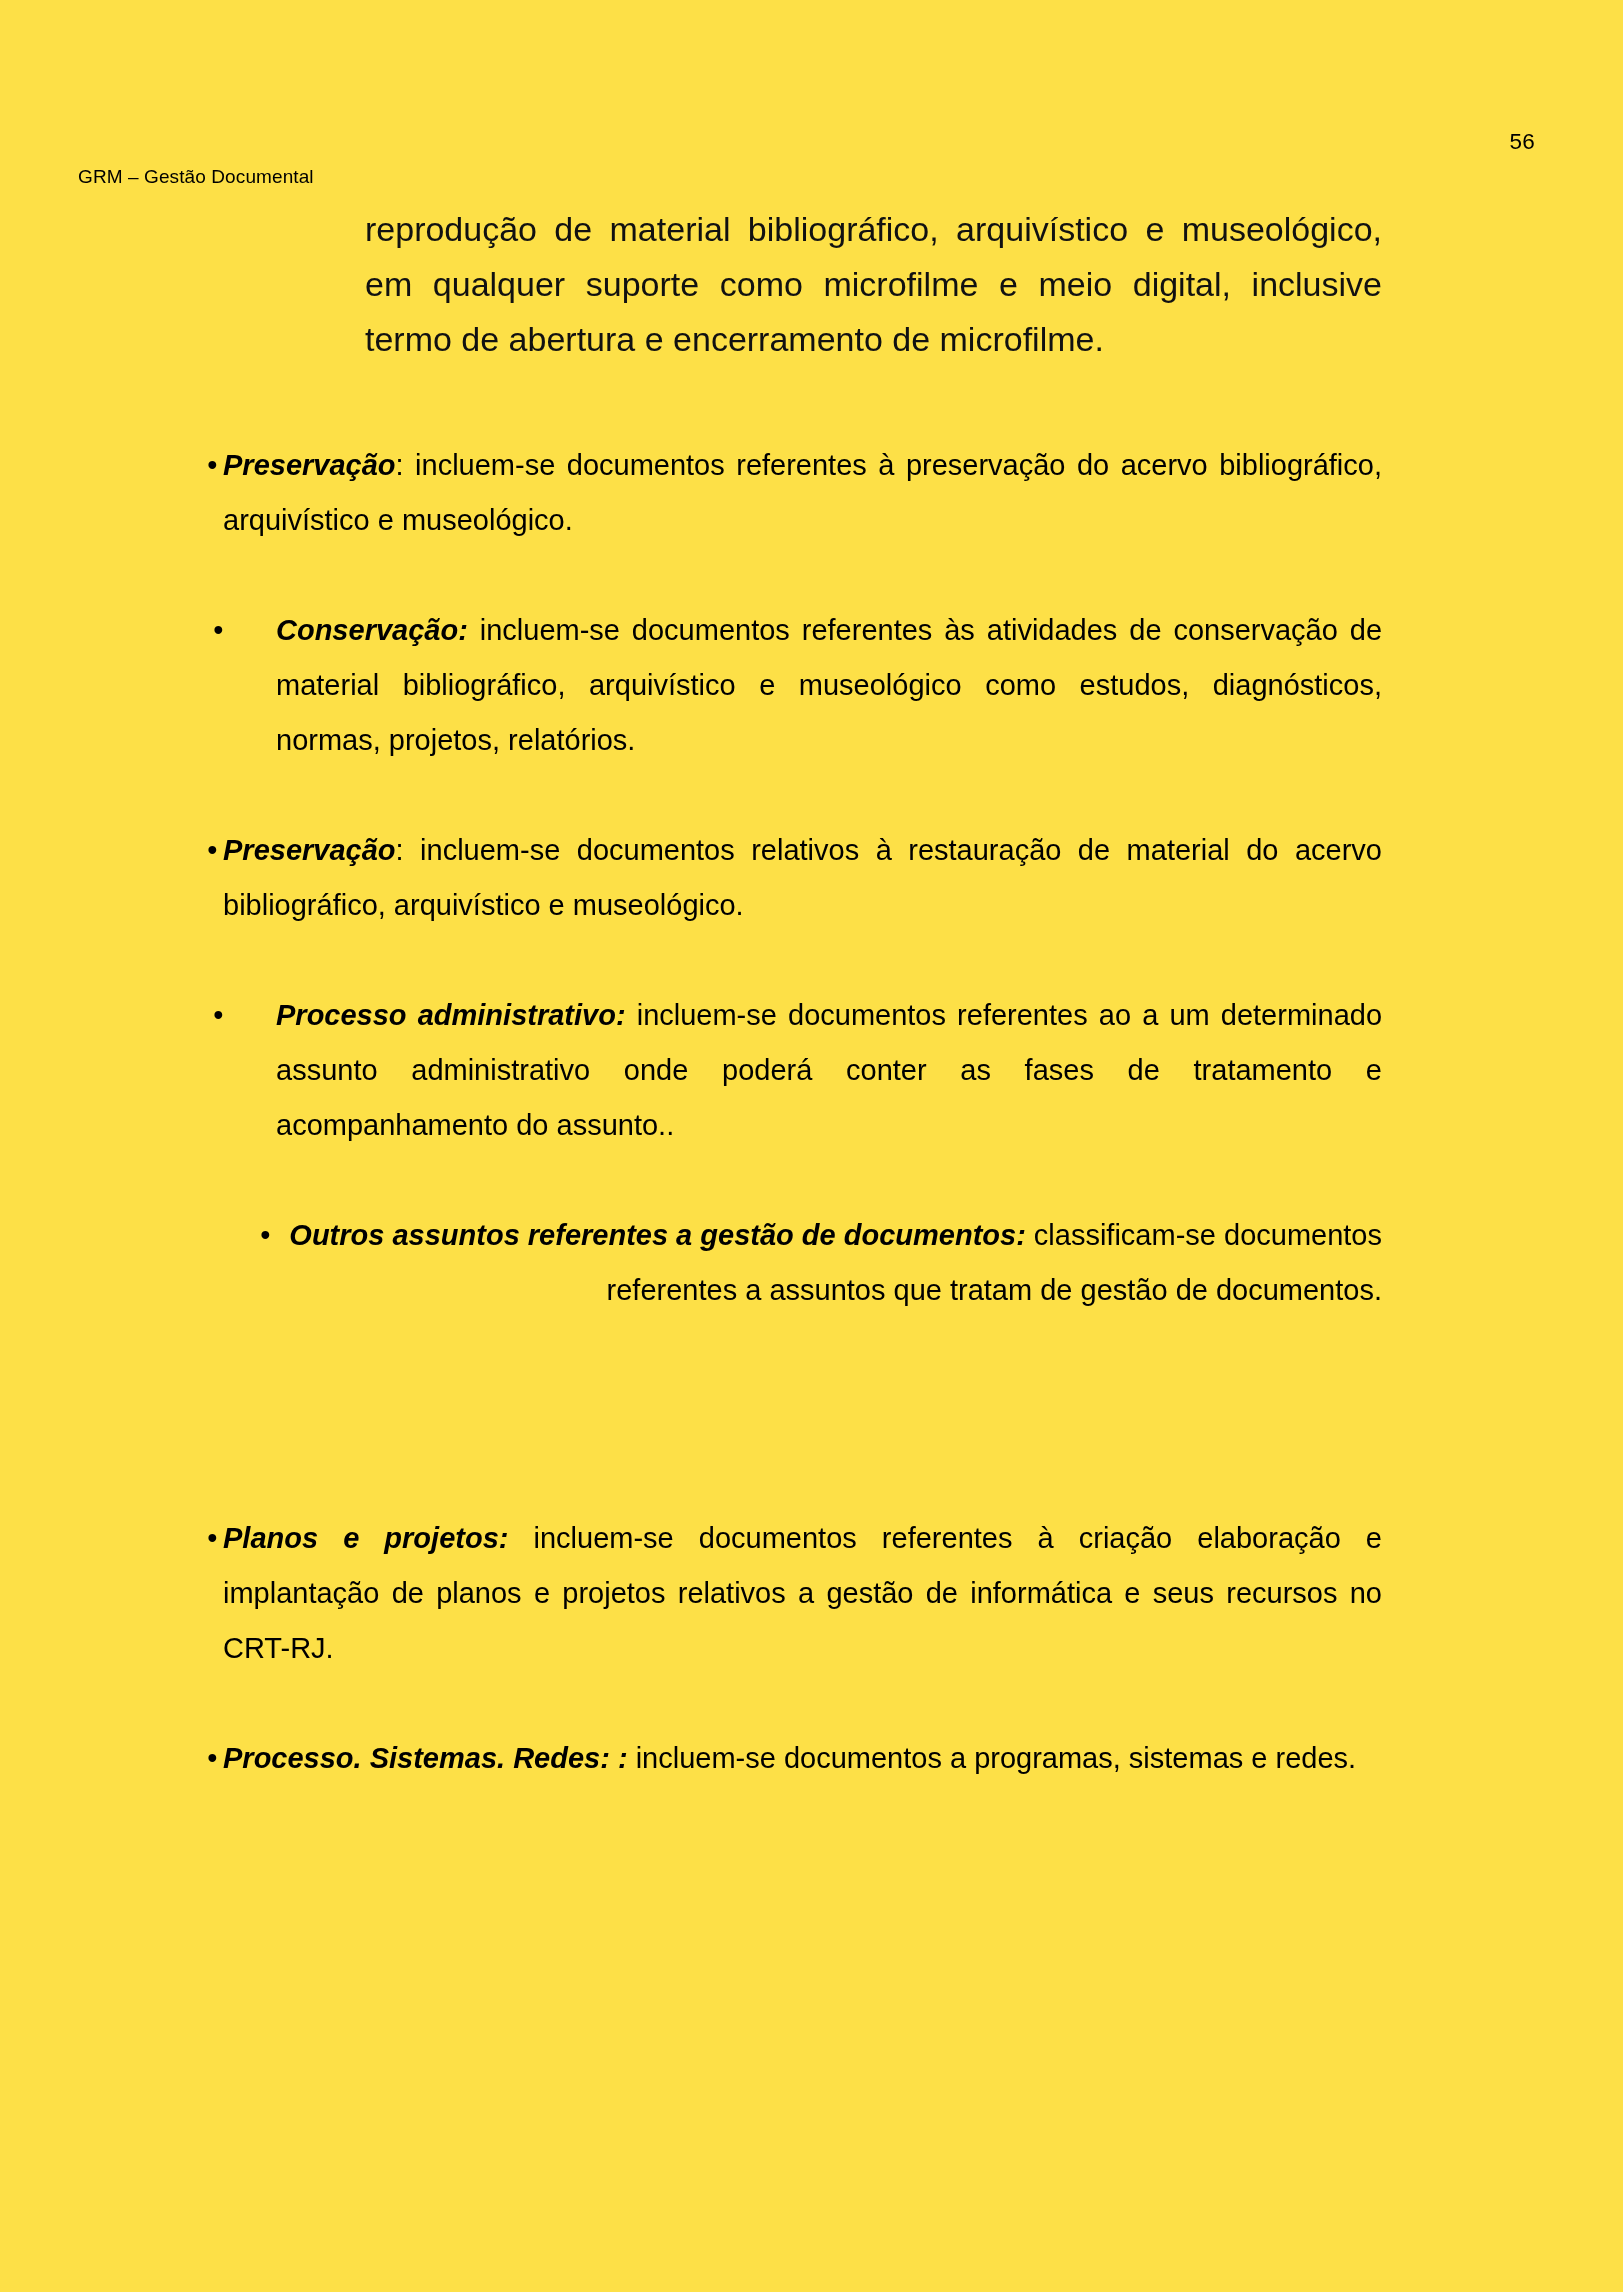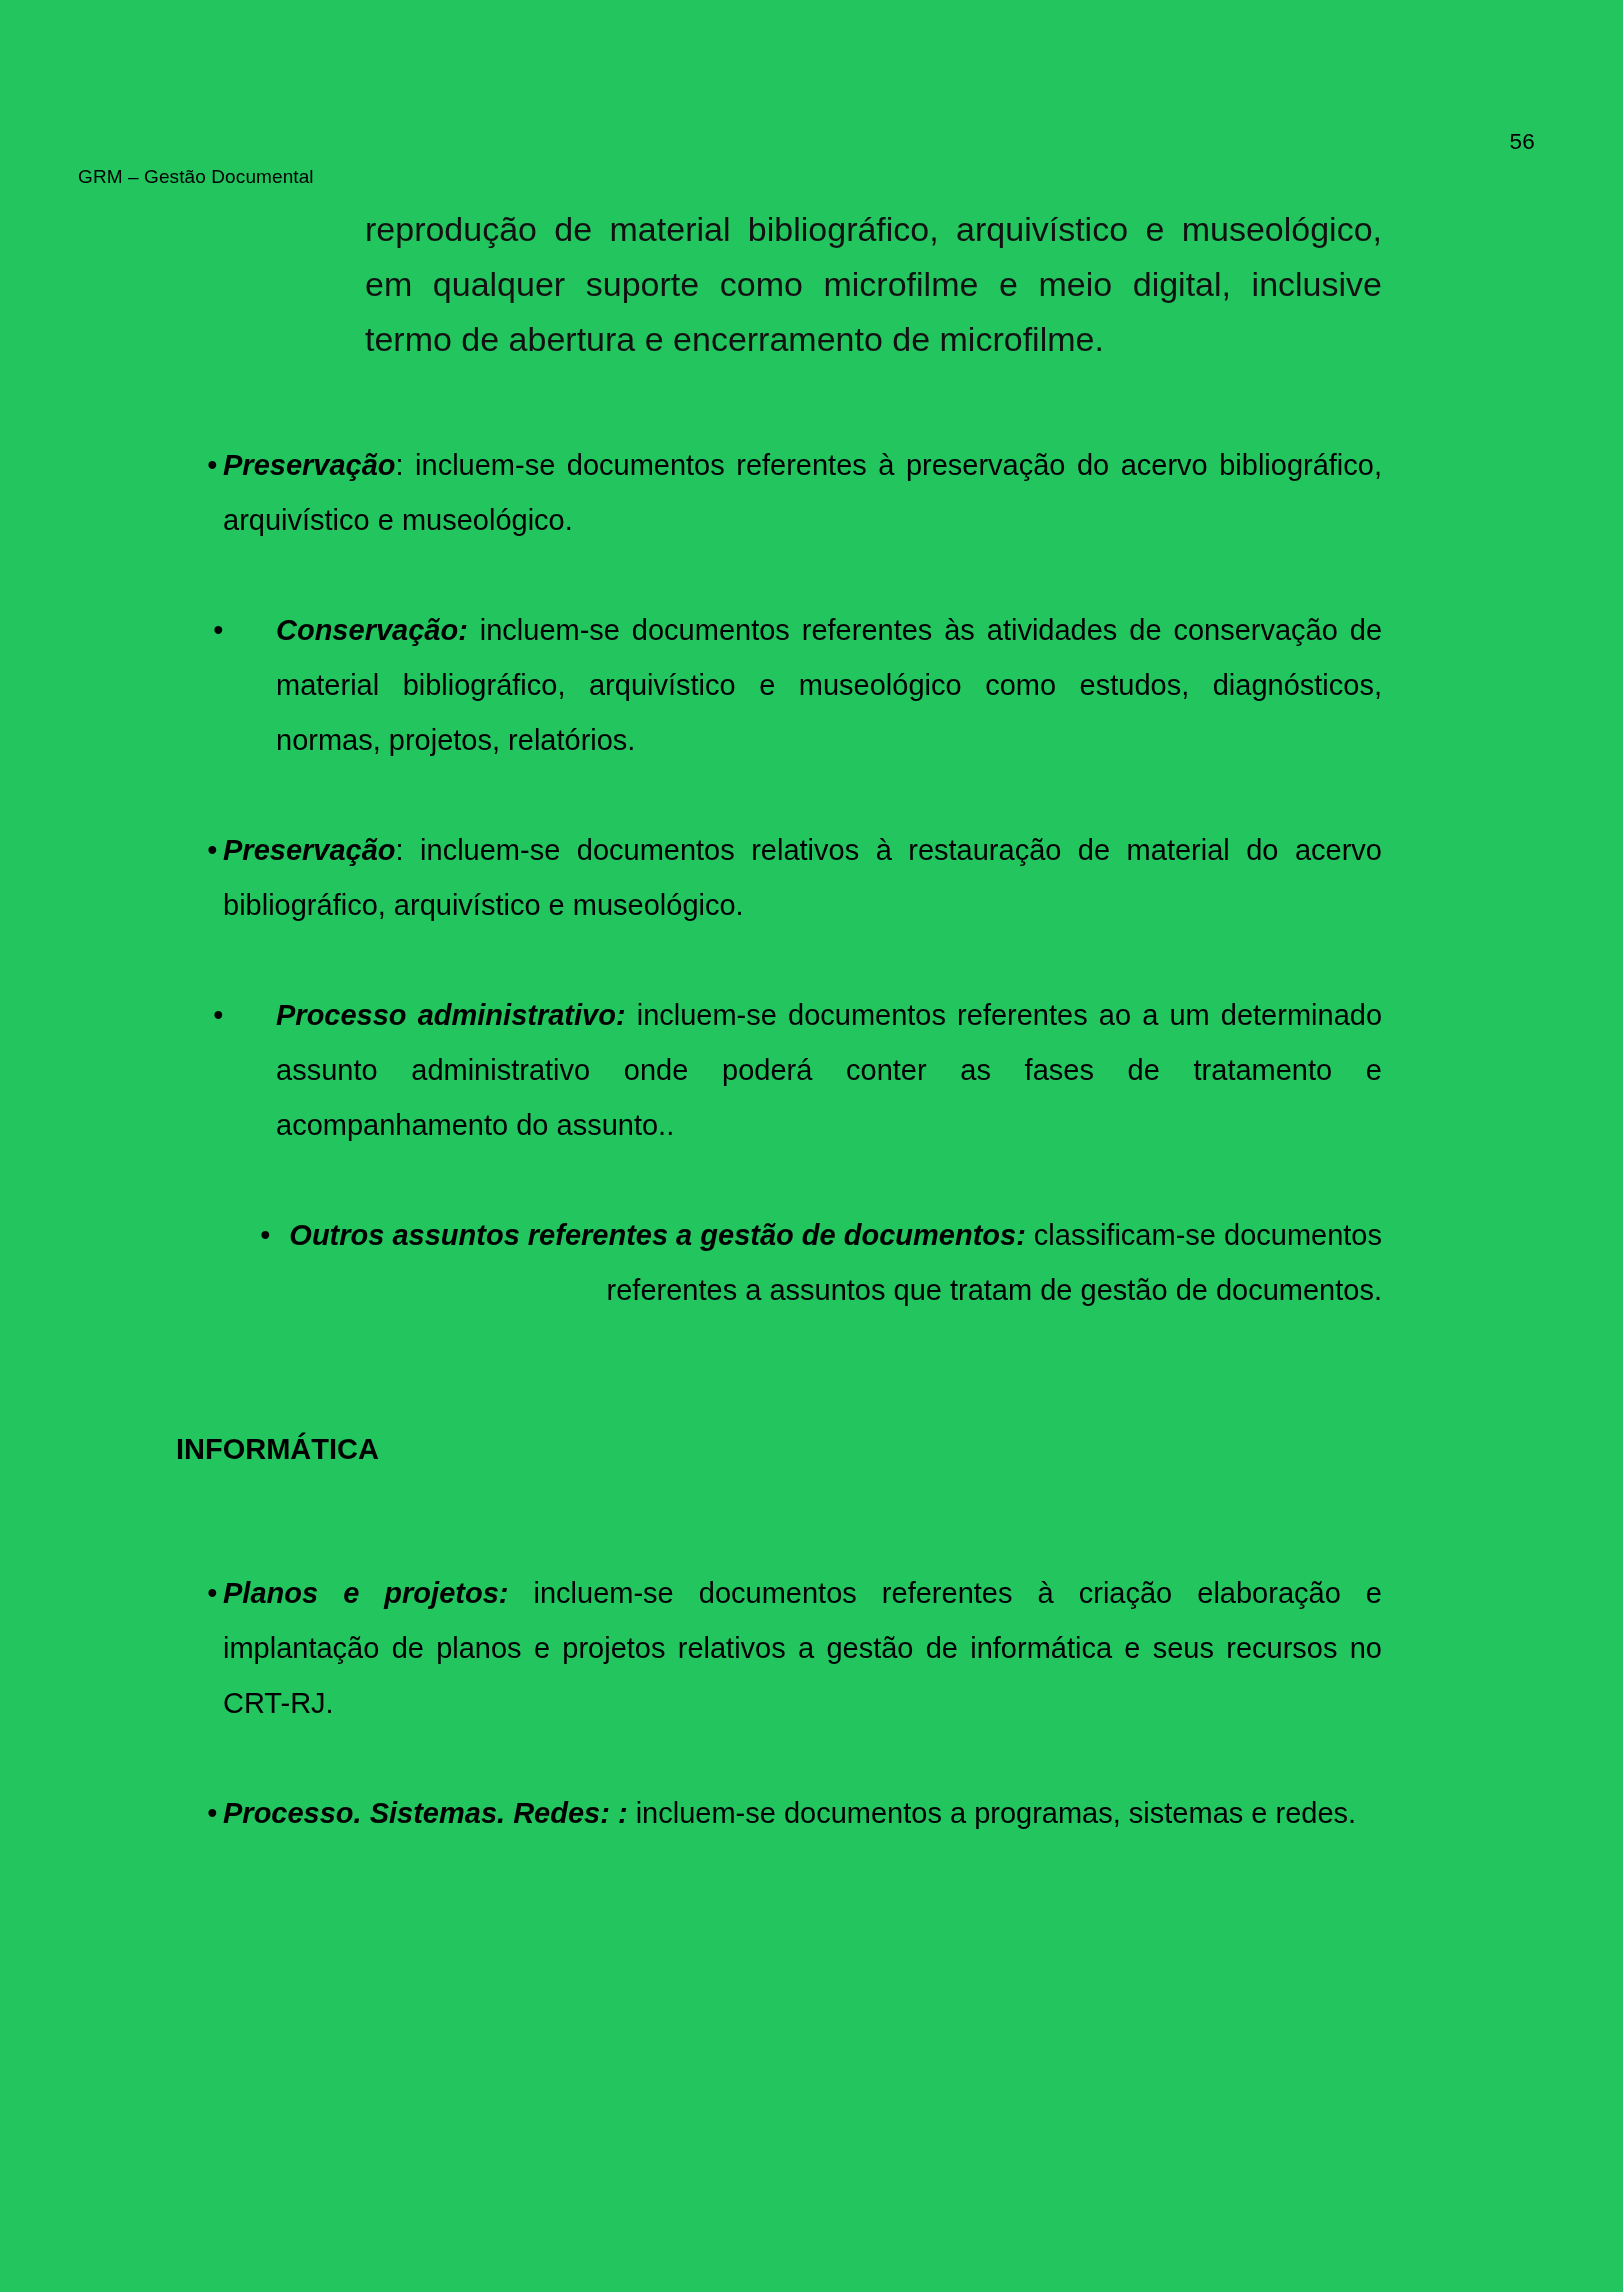--- a/index.html
+++ b/index.html
@@ -9,21 +9,21 @@
     background: #ffffff;
   }
   body {
     font-family: "Liberation Sans", sans-serif;
     color: #000000;
   }
   .page {
     position: relative;
     width: 1623px;
     height: 2293px;
-    background: #22c55e;
+    background: #fde047;
     overflow: hidden;
     box-sizing: border-box;
   }
 
   
   .page-number {
     position: absolute;
     top: 131px;
     left: 0;
     width: 1535px;
@@ -162,21 +162,20 @@
     <div class="gap-m"></div>
 
     <div class="bullet deep" style="text-align:left">
       <span class="btext hang3" style="text-align:right"><b>Outros assuntos referentes a gestão de documentos:</b><span> </span><span>classificam-se documentos referentes a assuntos que tratam de gestão de documentos.</span></span>
       <span class="marker" style="left:-15.7px">•</span>
     </div>
 
     <div class="gap-l"></div>
     <div class="gap-s"></div>
 
-    <h2 class="section-title">INFORMÁTICA</h2>
 
     <div class="gap-xs"></div>
 
 
     <div class="gap-l"></div>
 
     <div class="bullet tight">
       <span class="btext hang1"><b>Planos e projetos:</b><span> </span><span>incluem-se documentos referentes à criação elaboração e implantação de planos e projetos relativos a gestão de informática e seus recursos no CRT-RJ.</span></span>
       <span class="marker" style="left:-15.7px">•</span>
     </div>

